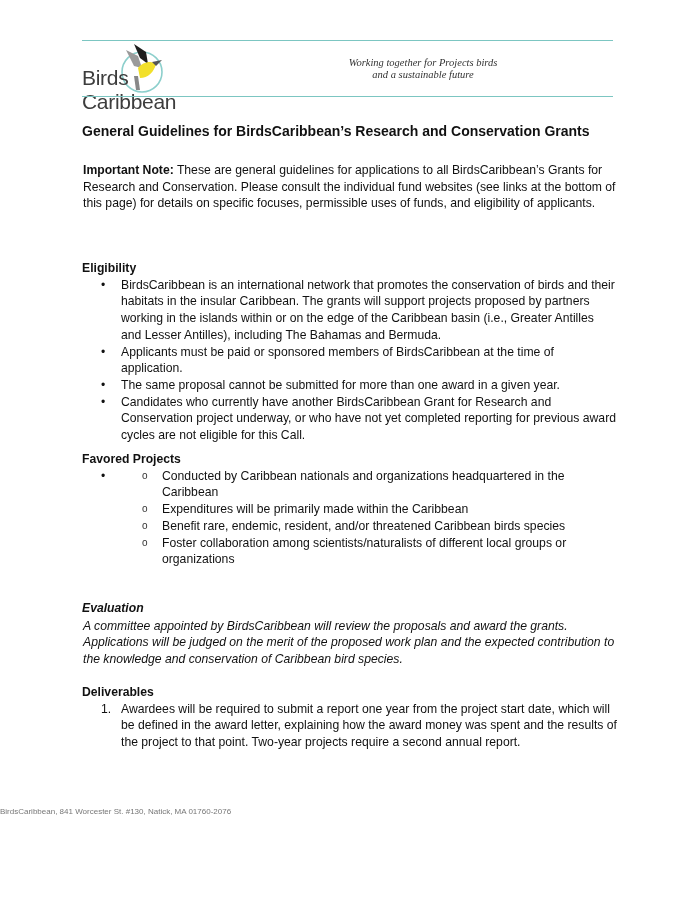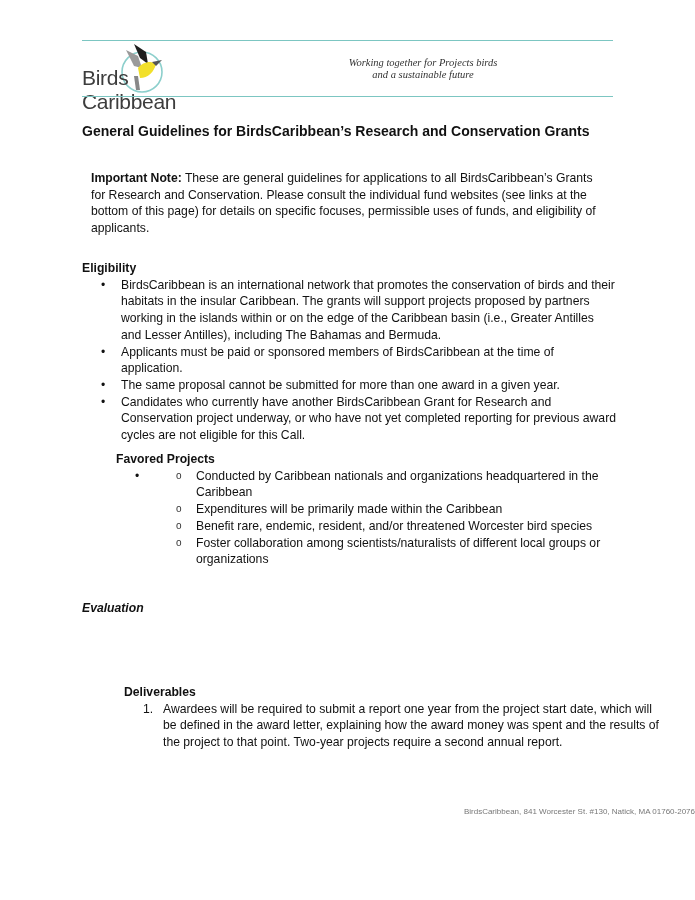--- a/index.html
+++ b/index.html
@@ -16,36 +16,36 @@
                  font-family: "Liberation Sans", sans-serif; letter-spacing: -0.3px; }
     .logo-text .gap { display: inline-block; width: 10px; }
     .logo-svg { position: absolute; left: 30px; top: 0; }
     .tagline { position: absolute; left: 328px; top: 57px; width: 190px; text-align: center;
                font-family: "Liberation Serif", "DejaVu Serif", serif; font-style: italic;
                font-size: 10.5px; line-height: 12px; color: #333; }
 
     
     .title { position: absolute; left: 82px; top: 123px; font-size: 14px; font-weight: bold; color: #111; white-space: nowrap; }
     .block { position: absolute; left: 82px; width: 535px; font-size: 12.2px; line-height: 16.7px; }
-    .block p { margin: 9px; }
+    .block p { margin: 1px; }
     .heading { font-weight: bold; }
     ul, ol { margin: 0; padding: 0; list-style: none; }
     .li { position: relative; padding-left: 39px; }
     .li .bul { position: absolute; left: 19px; top: 0; }
     .sub { position: relative; padding-left: 80px; }
     .sub .bul { position: absolute; left: 60px; top: 0; font-size: 10px; color: #333; }
 
     .note { top: 161px; }
     .elig { top: 260px; }
-    .fav { top: 451px; margin-left: 34px; }
+    .fav { top: 451px; }
     .eval { top: 600px; font-style: italic; }
-    .deliv { top: 684px; margin-left: 42px; }
+    .deliv { top: 684px; }
 
     
-    .footer { position: absolute; left: 0; width: 695px; top: 806px; text-align: right;
+    .footer { position: absolute; left: 0; width: 695px; top: 806px; text-align: left;
               font-size: 8px; line-height: 11px; color: #777; }
     .footer .links { color: #3aa9b4; }
     .footer .links span { margin: 0 6px; }
   </style>
 </head>
 <body>
 
 <div class="page">
 
   <div class="hr-line hr-top"></div>
@@ -85,27 +85,28 @@
   </div>
 
   <div class="block fav">
     <div class="heading">Favored Projects</div>
     <ul>
       <li class="li"><span class="bul">•</span></li>
     </ul>
     <ul>
       <li class="sub"><span class="bul">o</span><span>Conducted by Caribbean nationals and organizations headquartered in the Caribbean</span></li>
       <li class="sub"><span class="bul">o</span><span>Expenditures will be primarily made within the Caribbean</span></li>
-      <li class="sub"><span class="bul">o</span><span>Benefit rare, endemic, resident, and/or threatened Worcester bird species</span></li>
+      <li class="sub"><span class="bul">o</span><span>Benefit rare, endemic, resident, and/or threatened Caribbean birds species</span></li>
       <li class="sub"><span class="bul">o</span><span>Foster collaboration among scientists/naturalists of different local groups or organizations</span></li>
     </ul>
   </div>
 
   <div class="block eval">
     <div class="heading">Evaluation</div>
+    <p>A committee appointed by BirdsCaribbean will review the proposals and award the grants. Applications will be judged on the merit of the proposed work plan and the expected contribution to the knowledge and conservation of Caribbean bird species.</p>
   </div>
 
   <div class="block deliv">
     <div class="heading">Deliverables</div>
     <ol>
       <li class="li"><span class="bul">1.</span><span>Awardees will be required to submit a report one year from the project start date, which will be defined in the award letter, explaining how the award money was spent and the results of the project to that point. Two-year projects require a second annual report.</span></li>
     </ol>
   </div>
 
   <div class="footer">

